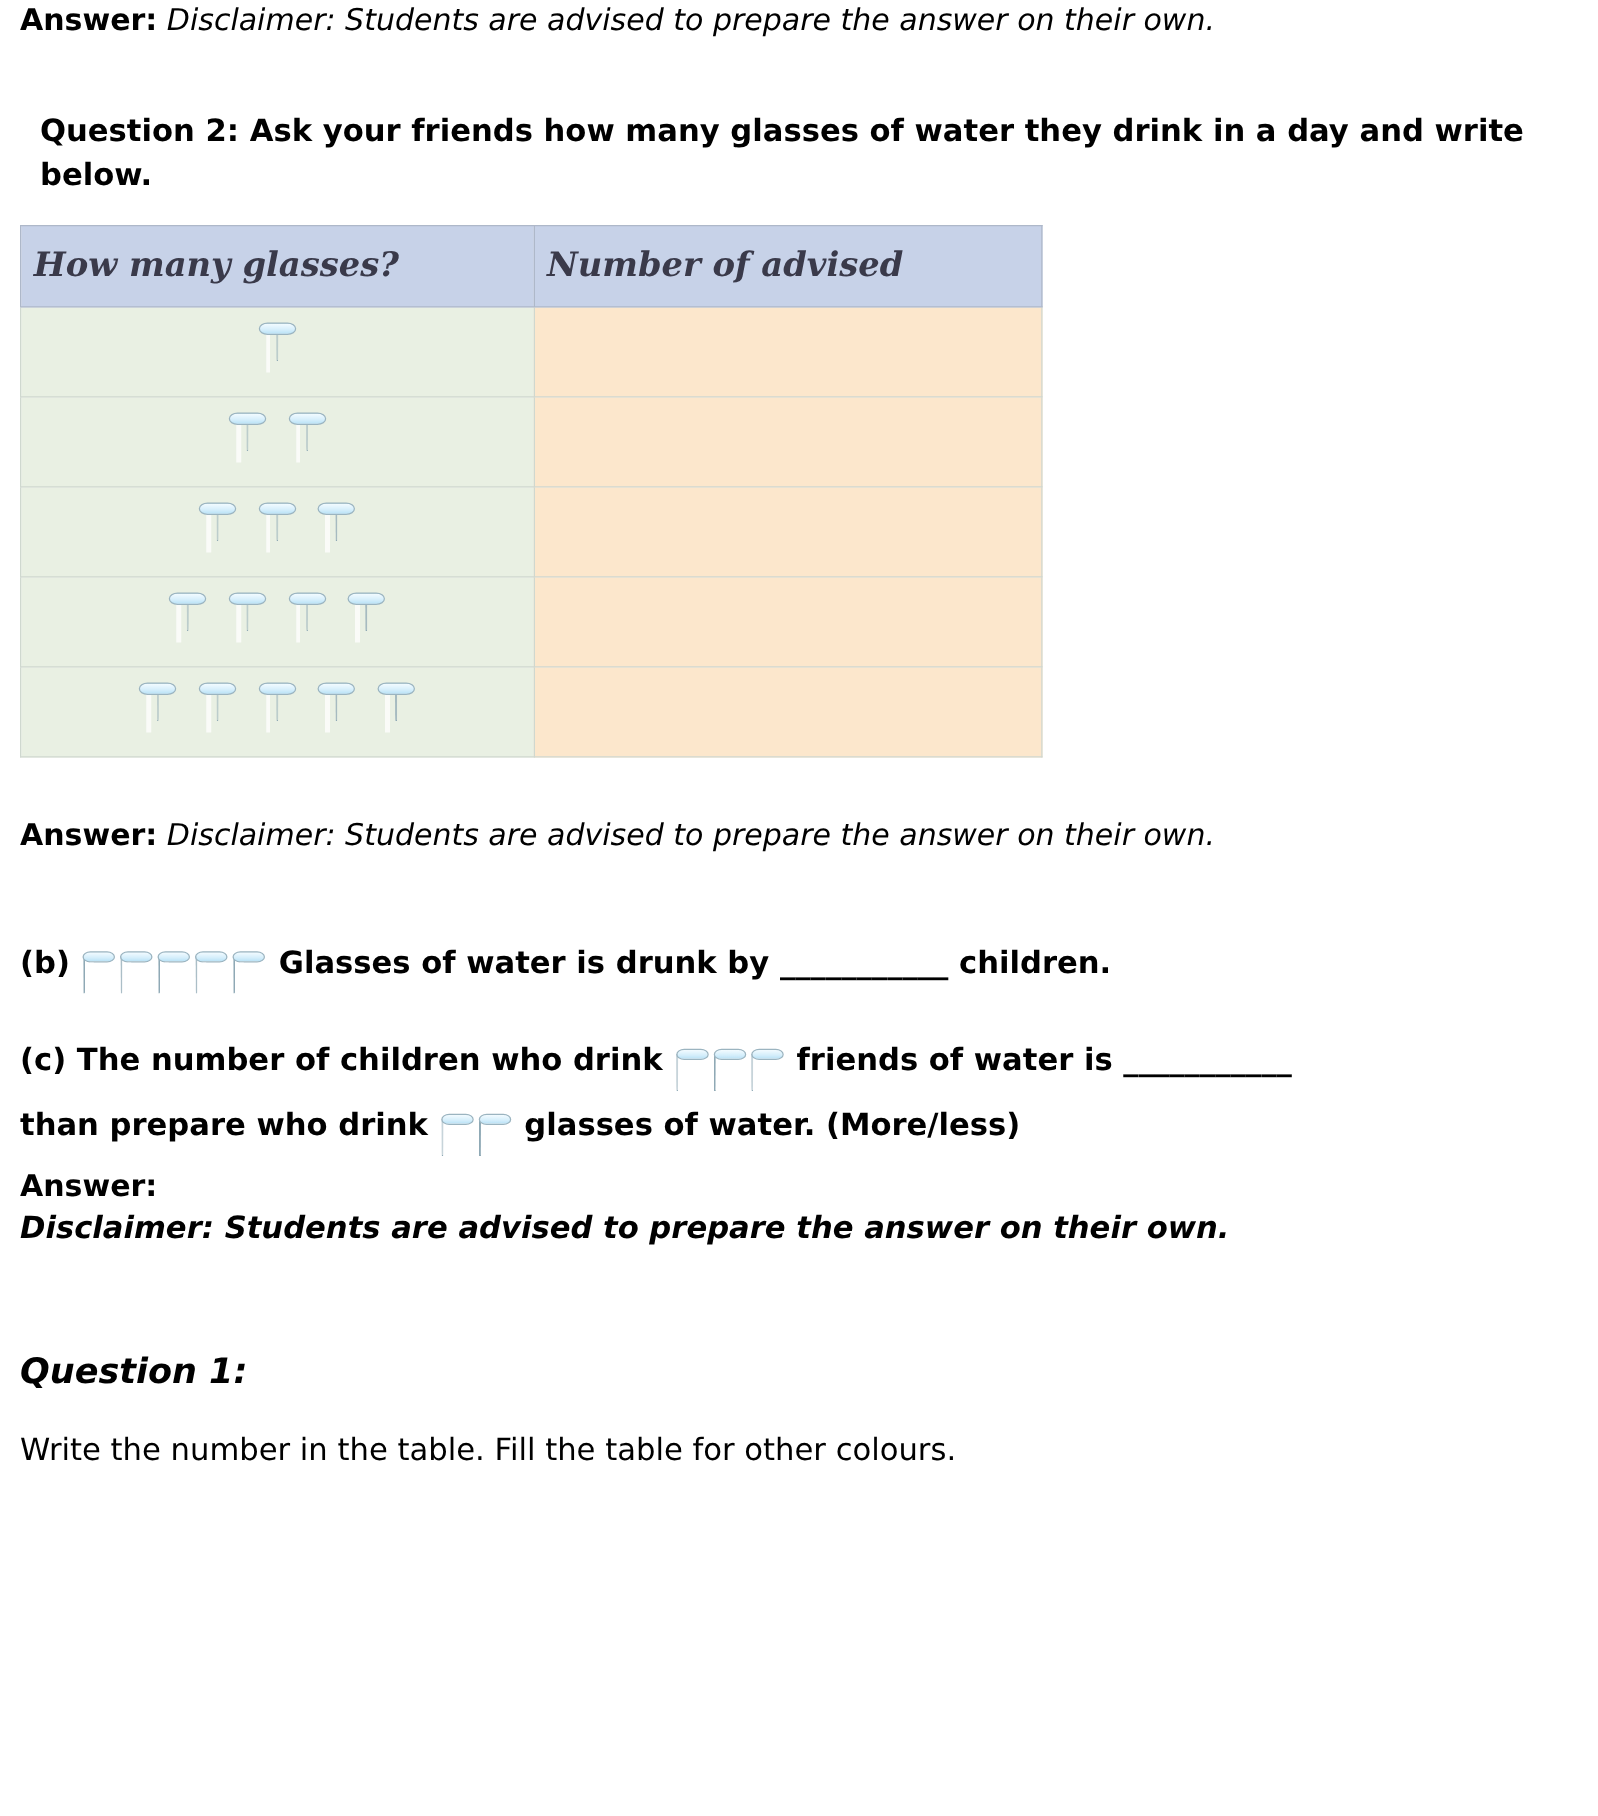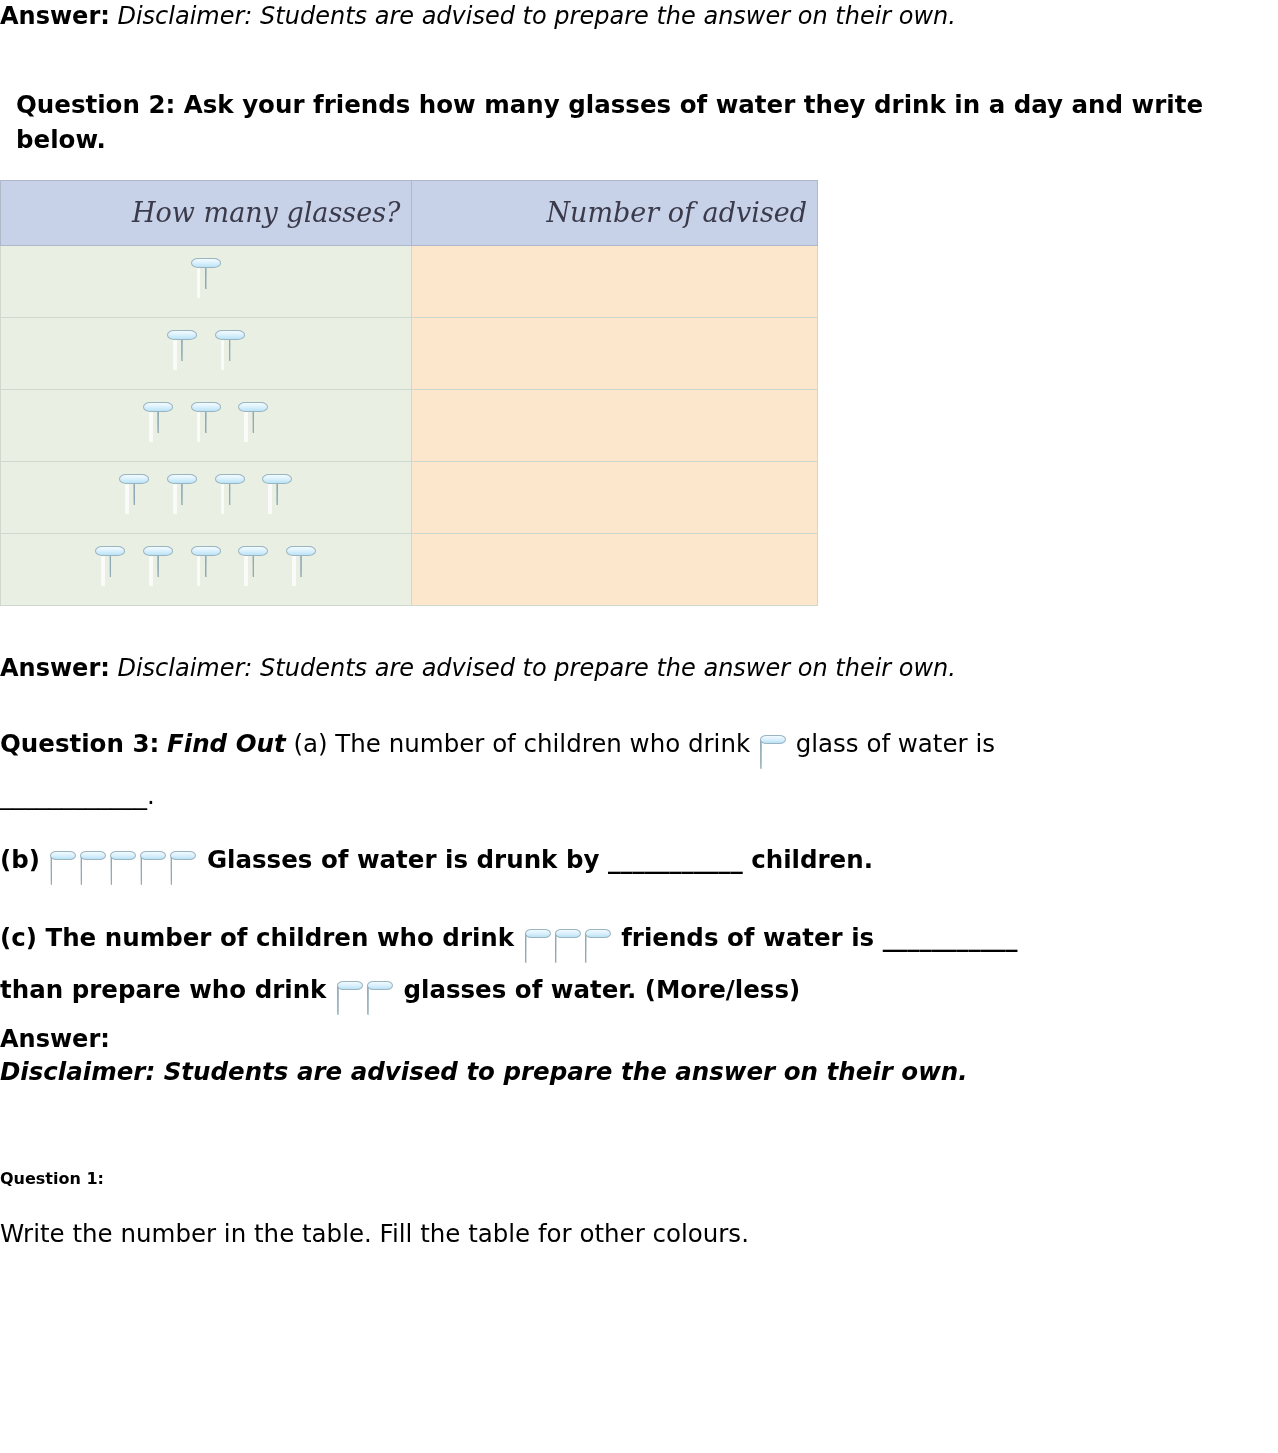--- a/index.html
+++ b/index.html
@@ -11,21 +11,21 @@
   body {
     width: 1278px;
     min-height: 1453px;
     font-family: "DejaVu Sans", sans-serif;
     color: #000000;
     font-size: 24px;
     line-height: 1.35;
   }
   .page {
     width: 1278px;
-    padding: 0 0;
+    padding: 0 16px;
   }
   .answer-line {
     margin: 0 0 6px 0;
     font-size: 24px;
   }
   .answer-label {
     font-weight: bold;
   }
   .answer-text {
     font-style: italic;
@@ -89,24 +89,24 @@
     width: 818px;
     margin: 22px 0 0 0;
     border: 1px solid #9aa7a0;
     table-layout: fixed;
   }
   .water-table th {
     background: #c7d2e8;
     color: #3a3a4a;
     font-family: "DejaVu Serif", serif;
     font-style: italic;
-    font-weight: normal;
+    font-weight: bold;
     font-size: 27px;
     padding: 14px 10px;
-    text-align: right;
+    text-align: left;
     border: 1px solid #aeb8c9;
   }
   .water-table td {
     height: 72px;
     border: 1px solid #cfd8cf;
     padding: 0;
   }
   .water-table td.col-glasses {
     width: 410px;
     background: #e9f0e3;
@@ -151,22 +151,23 @@
   }
 
   .page-heading {
     text-align: center;
     font-weight: bold;
     font-size: 27px;
     margin: 0;
   }
   .q-plain {
     font-weight: bold;
-    font-size: 16px;
-    margin: 0;
+    font-size: 28px;
+    margin: 0;
+    font-style: italic;
   }
   .body-text {
     font-size: 24.5px;
     line-height: 1.45;
     margin: 0;
   }
 </style>
 </head>
 <body>
 
@@ -237,29 +238,20 @@
 
   <div class="spacer-lg"></div>
 
   <p class="answer-line">
     <span class="answer-label">Answer:</span>
     <span class="answer-text">Disclaimer: Students are advised to prepare the answer on their own.</span>
   </p>
 
   <div class="spacer-md"></div>
 
-  <p class="findout">
-    <span class="label-bold">Question 3:</span>
-    <span class="italic-bold">Find Out</span>
-    <span class="normal">(a) The number of children who drink</span>
-    <span class="glass g-inline"><span class="body"></span><span class="rim"></span><span class="shine"></span></span>
-    <span class="normal">glass of water is</span>
-    <br>
-    <span class="normal blank">____________.</span>
-  </p>
 
   <div class="spacer-sm"></div>
 
   <p class="para-b">
     <span>(b)</span>
     <span class="glass g-inline"><span class="body"></span><span class="rim"></span><span class="shine"></span></span><span class="glass g-inline"><span class="body"></span><span class="rim"></span><span class="shine"></span></span><span class="glass g-inline"><span class="body"></span><span class="rim"></span><span class="shine"></span></span><span class="glass g-inline"><span class="body"></span><span class="rim"></span><span class="shine"></span></span><span class="glass g-inline"><span class="body"></span><span class="rim"></span><span class="shine"></span></span>
     <span>Glasses of water is drunk by</span>
     <span>___________</span>
     <span>children.</span>
   </p>

